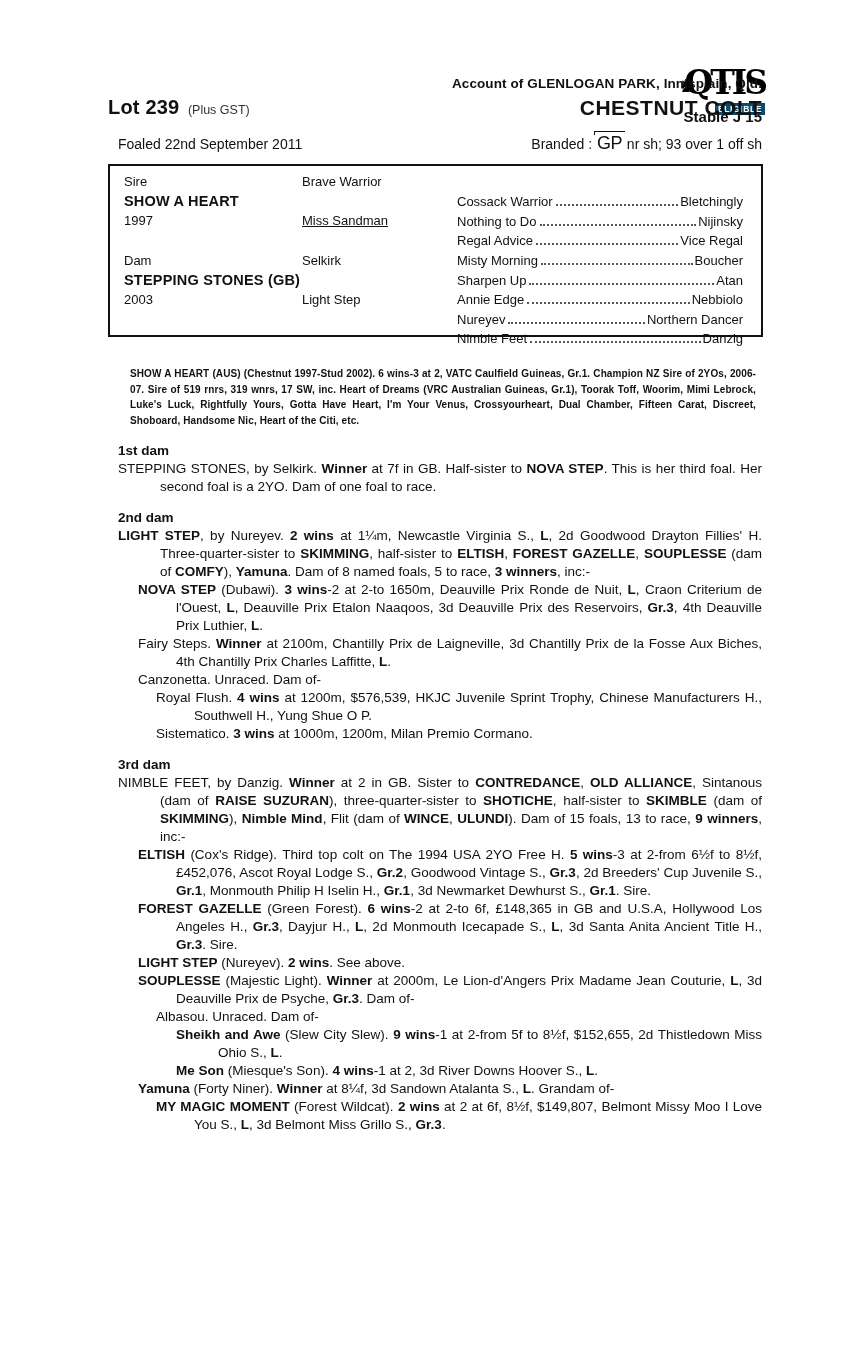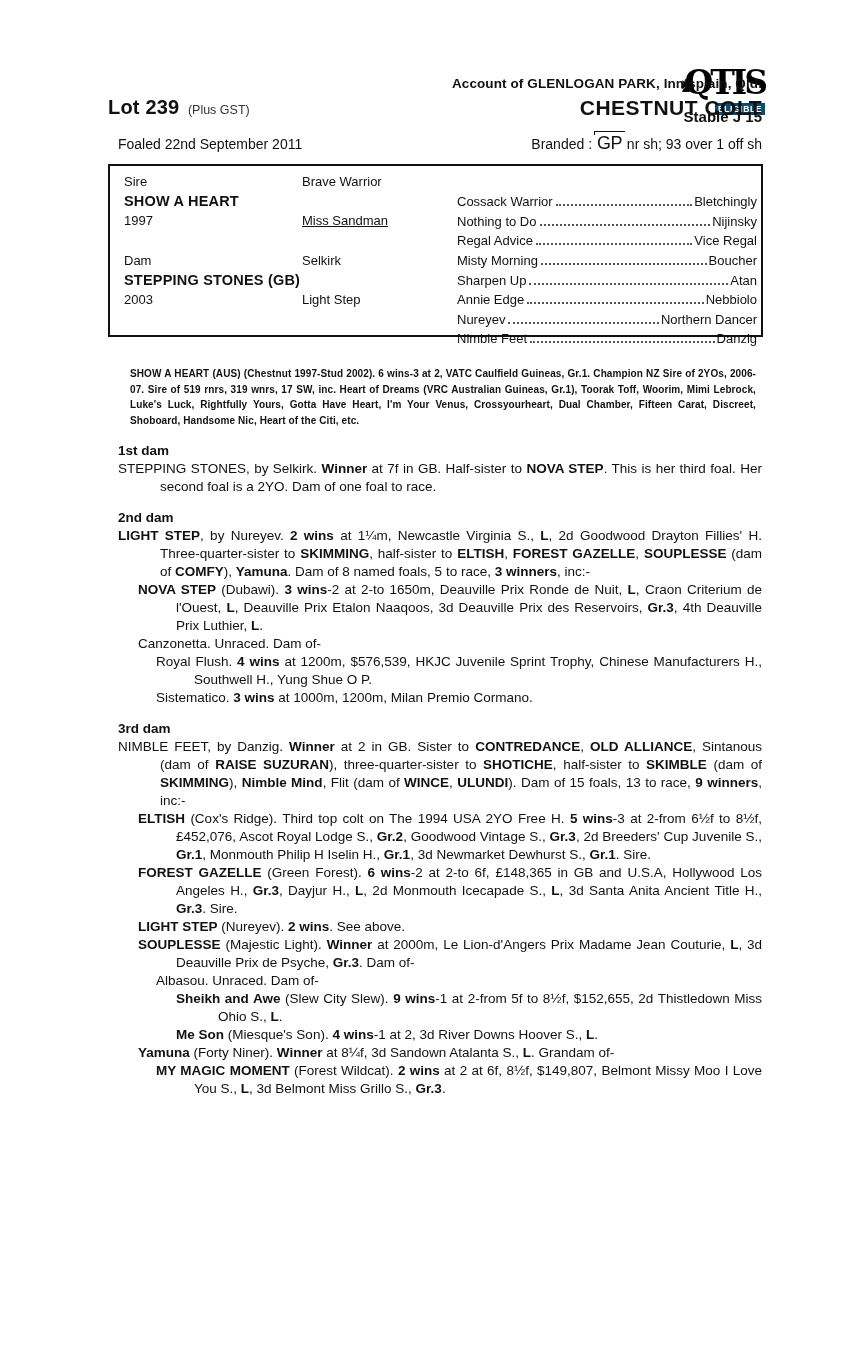--- a/index.html
+++ b/index.html
@@ -33,21 +33,21 @@
     font-size:33px;line-height:30px;letter-spacing:-3px;color:#000;position:relative;}
   .qtis-horse{position:absolute;left:5px;top:8px;font-size:17px;letter-spacing:0;color:#000;}
   .qtis-eligible{display:inline-block;background:#0c4a6e;color:#fff;font-size:8.5px;
     font-weight:bold;letter-spacing:.6px;padding:1px 3px;margin-top:-5px;}
 
   
   .ped-table{
     margin:10px 0 0 -10px;width:655px;border:2px solid #111;box-sizing:border-box;
     display:grid;grid-template-columns:178px 155px 1fr;
     grid-template-rows:repeat(8,19.6px);
-    padding:6px 4px 6px 14px;font-size:13px;align-items:center;
+    padding:6px 18px 6px 14px;font-size:13px;align-items:center;
   }
   .ped-name{font-weight:bold;font-size:14.5px;letter-spacing:.2px;white-space:nowrap;}
   .ped-pair{display:flex;align-items:baseline;width:100%;margin-top:40px;}
   .ped-pair .dots{flex:1;border-bottom:2px dotted #555;margin:0 2px 3px 3px;min-width:10px;}
 
   
   .summary{margin-top:29px;padding:0 6px 0 12px;font-weight:bold;font-size:10px;
     line-height:15.8px;text-align:justify;letter-spacing:.1px;}
 
   
@@ -142,20 +142,21 @@
     </div>
 
   <div class="summary"><b>SHOW A HEART (AUS) (Chestnut 1997-Stud 2002). 6 wins-3 at 2, VATC Caulfield Guineas, Gr.1. Champion NZ Sire of 2YOs, 2006-07. Sire of 519 rnrs, 319 wnrs, 17 SW, inc. Heart of Dreams (VRC Australian Guineas, Gr.1), Toorak Toff, Woorim, Mimi Lebrock, Luke's Luck, Rightfully Yours, Gotta Have Heart, I'm Your Venus, Crossyourheart, Dual Chamber, Fifteen Carat, Discreet, Shoboard, Handsome Nic, Heart of the Citi, etc.</b></div>
 
   <div class="dams">
       <div class="dam-h">1st dam</div>
       <div class="para lv0"><span>STEPPING STONES, by Selkirk. </span><b>Winner</b><span> at 7f in GB. Half-sister to </span><b>NOVA STEP</b><span>. This is her third foal. Her second foal is a 2YO. Dam of one foal to race.</span></div>
       <div class="dam-h">2nd dam</div>
       <div class="para lv0"><b>LIGHT STEP</b><span>, by Nureyev. </span><b>2 wins</b><span> at 1¼m, Newcastle Virginia S., </span><b>L</b><span>, 2d Goodwood Drayton Fillies' H. Three-quarter-sister to </span><b>SKIMMING</b><span>, half-sister to </span><b>ELTISH</b><span>, </span><b>FOREST GAZELLE</b><span>, </span><b>SOUPLESSE</b><span> (dam of </span><b>COMFY</b><span>), </span><b>Yamuna</b><span>. Dam of 8 named foals, 5 to race, </span><b>3 winners</b><span>, inc:-</span></div>
       <div class="para lv1"><b>NOVA STEP</b><span> (Dubawi). </span><b>3 wins</b><span>-2 at 2-to 1650m, Deauville Prix Ronde de Nuit, </span><b>L</b><span>, Craon Criterium de l'Ouest, </span><b>L</b><span>, Deauville Prix Etalon Naaqoos, 3d Deauville Prix des Reservoirs, </span><b>Gr.3</b><span>, 4th Deauville Prix Luthier, </span><b>L</b><span>.</span></div>
+      <div class="para lv1"><span>Fairy Steps. </span><b>Winner</b><span> at 2100m, Chantilly Prix de Laigneville, 3d Chantilly Prix de la Fosse Aux Biches, 4th Chantilly Prix Charles Laffitte, </span><b>L</b><span>.</span></div>
       <div class="para lv1"><span>Canzonetta. Unraced. Dam of-</span></div>
       <div class="para lv2"><span>Royal Flush. </span><b>4 wins</b><span> at 1200m, $576,539, HKJC Juvenile Sprint Trophy, Chinese Manufacturers H., Southwell H., Yung Shue O P.</span></div>
       <div class="para lv2"><span>Sistematico. </span><b>3 wins</b><span> at 1000m, 1200m, Milan Premio Cormano.</span></div>
       <div class="dam-h">3rd dam</div>
       <div class="para lv0"><span>NIMBLE FEET, by Danzig. </span><b>Winner</b><span> at 2 in GB. Sister to </span><b>CONTREDANCE</b><span>, </span><b>OLD ALLIANCE</b><span>, Sintanous (dam of </span><b>RAISE SUZURAN</b><span>), three-quarter-sister to </span><b>SHOTICHE</b><span>, half-sister to </span><b>SKIMBLE</b><span> (dam of </span><b>SKIMMING</b><span>), </span><b>Nimble Mind</b><span>, Flit (dam of </span><b>WINCE</b><span>, </span><b>ULUNDI</b><span>). Dam of 15 foals, 13 to race, </span><b>9 winners</b><span>, inc:-</span></div>
       <div class="para lv1"><b>ELTISH</b><span> (Cox's Ridge). Third top colt on The 1994 USA 2YO Free H. </span><b>5 wins</b><span>-3 at 2-from 6½f to 8½f, £452,076, Ascot Royal Lodge S., </span><b>Gr.2</b><span>, Goodwood Vintage S., </span><b>Gr.3</b><span>, 2d Breeders' Cup Juvenile S., </span><b>Gr.1</b><span>, Monmouth Philip H Iselin H., </span><b>Gr.1</b><span>, 3d Newmarket Dewhurst S., </span><b>Gr.1</b><span>. Sire.</span></div>
       <div class="para lv1"><b>FOREST GAZELLE</b><span> (Green Forest). </span><b>6 wins</b><span>-2 at 2-to 6f, £148,365 in GB and U.S.A, Hollywood Los Angeles H., </span><b>Gr.3</b><span>, Dayjur H., </span><b>L</b><span>, 2d Monmouth Icecapade S., </span><b>L</b><span>, 3d Santa Anita Ancient Title H., </span><b>Gr.3</b><span>. Sire.</span></div>
       <div class="para lv1"><b>LIGHT STEP</b><span> (Nureyev). </span><b>2 wins</b><span>. See above.</span></div>
       <div class="para lv1"><b>SOUPLESSE</b><span> (Majestic Light). </span><b>Winner</b><span> at 2000m, Le Lion-d'Angers Prix Madame Jean Couturie, </span><b>L</b><span>, 3d Deauville Prix de Psyche, </span><b>Gr.3</b><span>. Dam of-</span></div>
       <div class="para lv2"><span>Albasou. Unraced. Dam of-</span></div>

